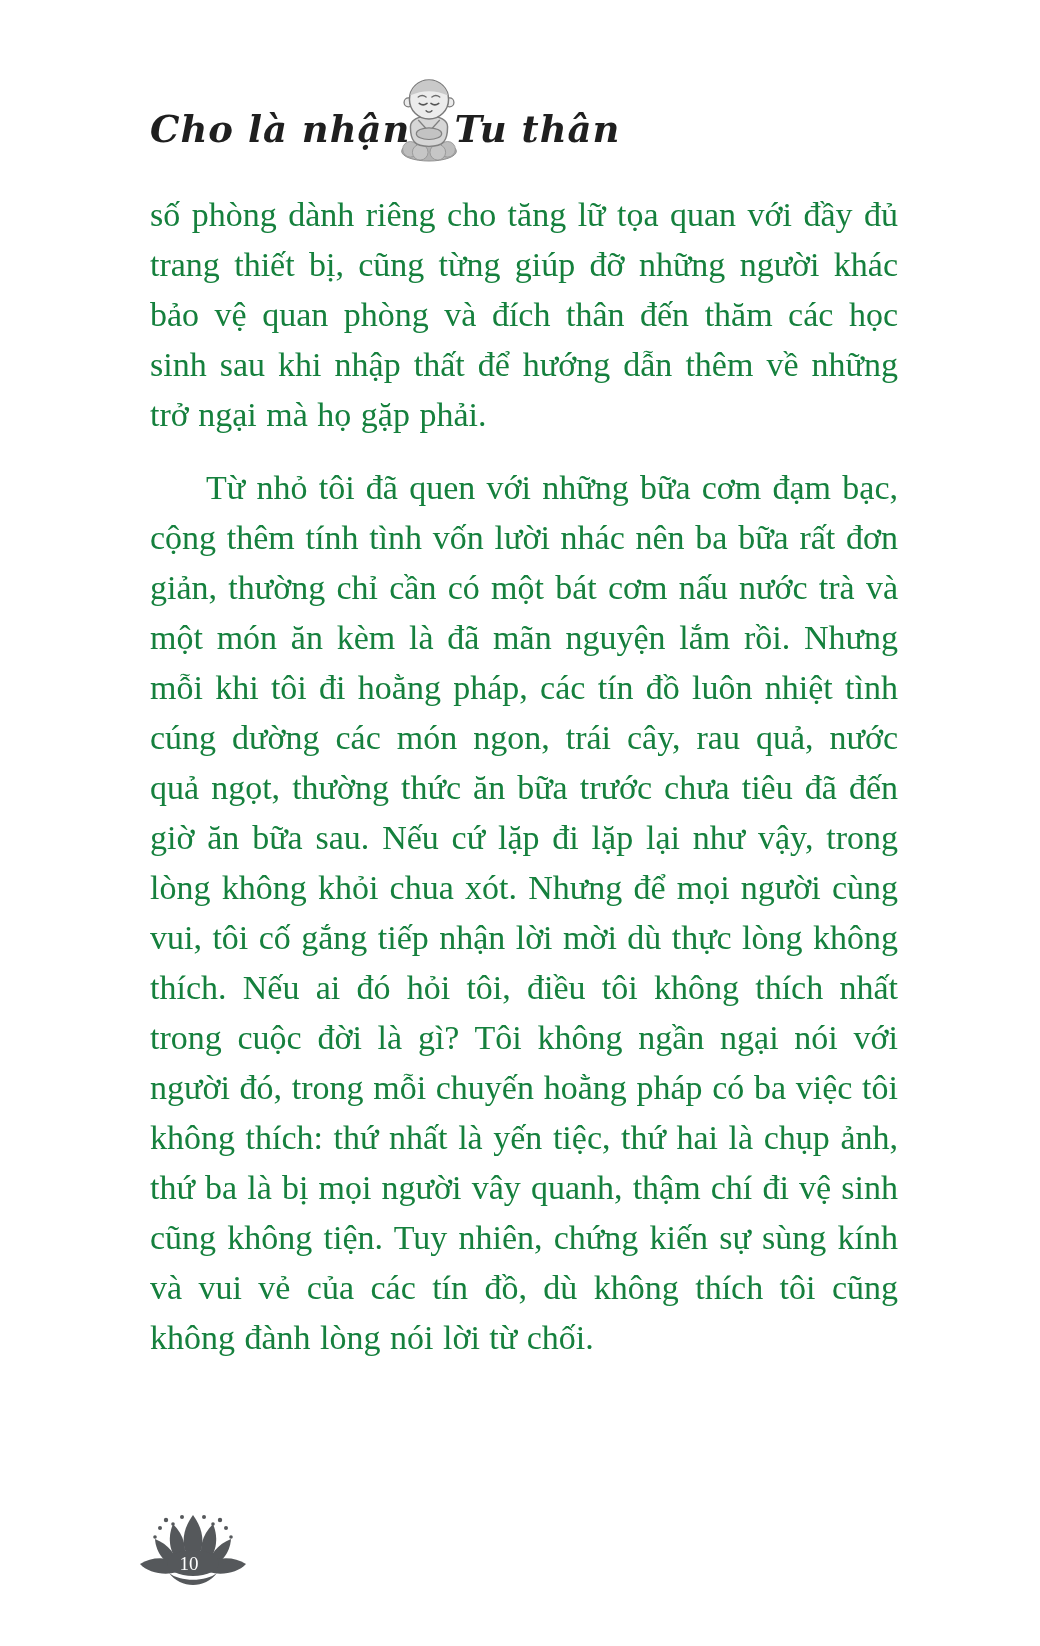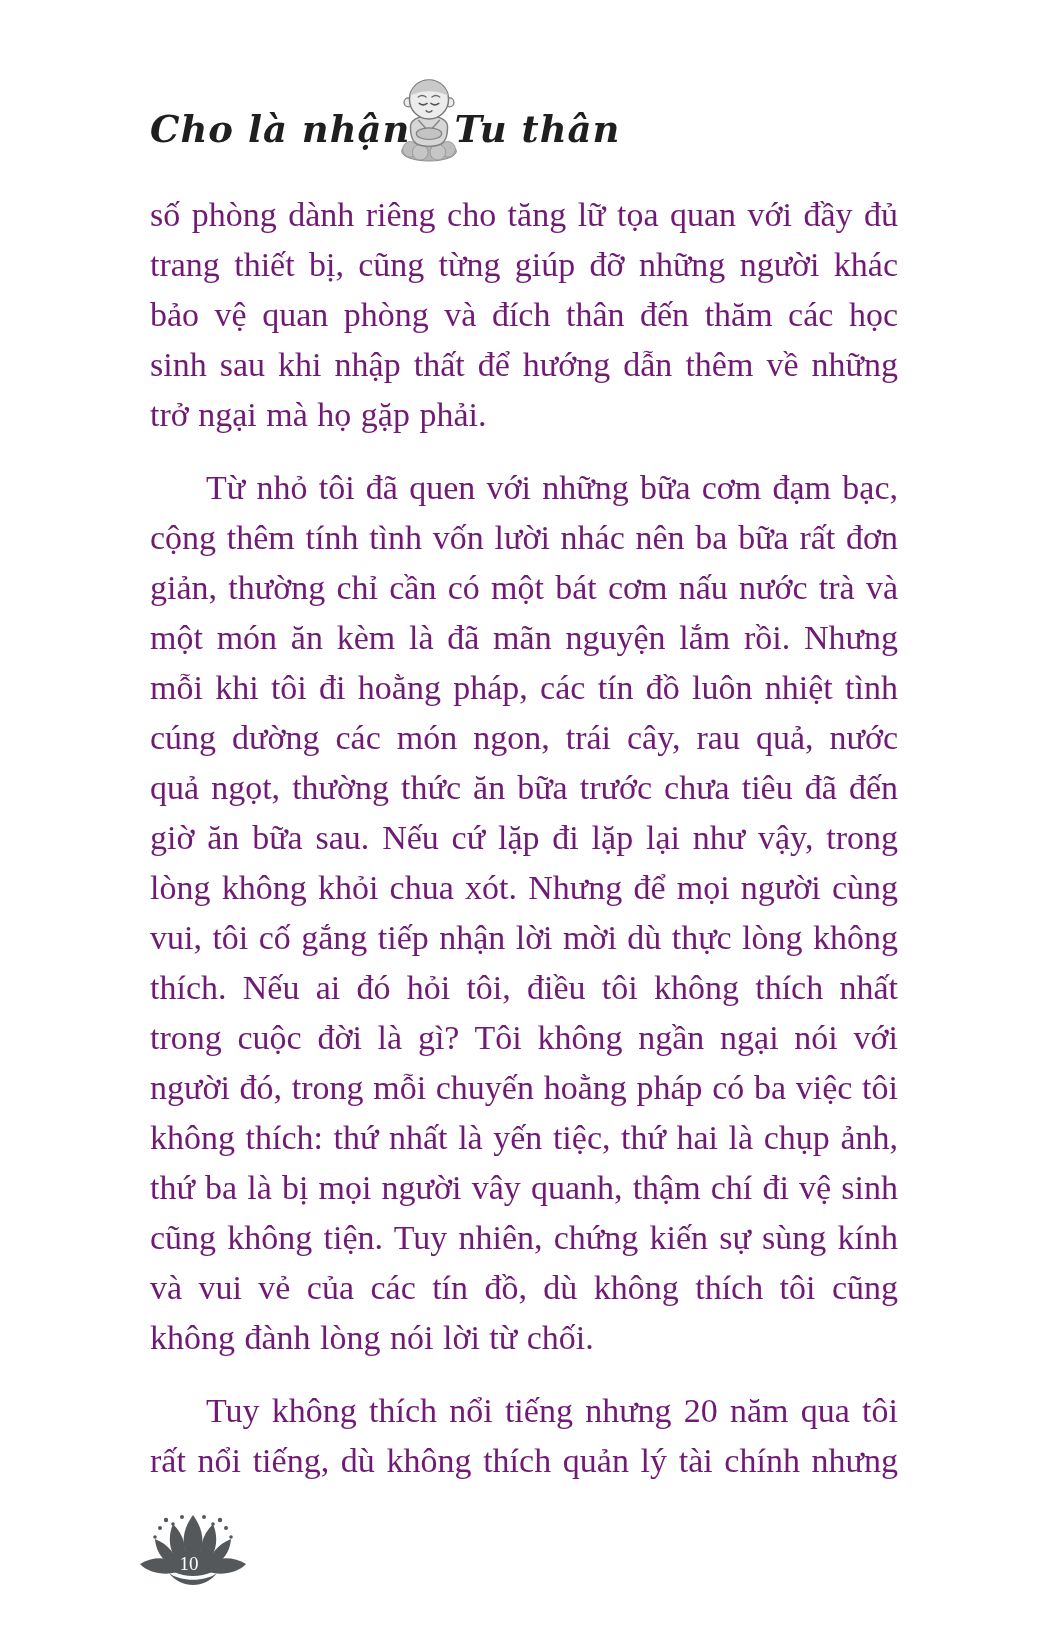--- a/index.html
+++ b/index.html
@@ -44,21 +44,21 @@
     position: absolute;
     left: 150px;
     top: 190px;
     width: 748px;
   }
   .para {
     margin: 0 0 23px 0;
     font-family: "Liberation Serif", serif;
     font-size: 34px;
     line-height: 50px;
-    color: #701a75;
+    color: #15803d;
     text-align: justify;
     word-spacing: 1px;
   }
   .para.indented { text-indent: 56px; }
   .para.p2 { }
   .para.last-line-full { text-align-last: justify; }
   
   .footer-lotus {
     position: absolute;
     left: 138px;
@@ -103,21 +103,20 @@
     <path d="M22 21.5 Q26 18.5 30 21.5" fill="none" stroke="#6a6a6a" stroke-width="1.4" stroke-linecap="round"></path>
     <path d="M36 21.5 Q40 18.5 44 21.5" fill="none" stroke="#6a6a6a" stroke-width="1.4" stroke-linecap="round"></path>
     <path d="M23 28 Q27 31 31 28" fill="none" stroke="#555555" stroke-width="1.6" stroke-linecap="round"></path>
     <path d="M35 28 Q39 31 43 28" fill="none" stroke="#555555" stroke-width="1.6" stroke-linecap="round"></path>
     <path d="M30 35.5 Q33 38.5 36 35.5" fill="none" stroke="#555555" stroke-width="1.4" stroke-linecap="round"></path>
   </svg>
 
   <main class="text-column">
     <p class="para">số phòng dành riêng cho tăng lữ tọa quan với đầy đủ trang thiết bị, cũng từng giúp đỡ những người khác bảo vệ quan phòng và đích thân đến thăm các học sinh sau khi nhập thất để hướng dẫn thêm về những trở ngại mà họ gặp phải.</p>
     <p class="para indented p2">Từ nhỏ tôi đã quen với những bữa cơm đạm bạc, cộng thêm tính tình vốn lười nhác nên ba bữa rất đơn giản, thường chỉ cần có một bát cơm nấu nước trà và một món ăn kèm là đã mãn nguyện lắm rồi. Nhưng mỗi khi tôi đi hoằng pháp, các tín đồ luôn nhiệt tình cúng dường các món ngon, trái cây, rau quả, nước quả ngọt, thường thức ăn bữa trước chưa tiêu đã đến giờ ăn bữa sau. Nếu cứ lặp đi lặp lại như vậy, trong lòng không khỏi chua xót. Nhưng để mọi người cùng vui, tôi cố gắng tiếp nhận lời mời dù thực lòng không thích. Nếu ai đó hỏi tôi, điều tôi không thích nhất trong cuộc đời là gì? Tôi không ngần ngại nói với người đó, trong mỗi chuyến hoằng pháp có ba việc tôi không thích: thứ nhất là yến tiệc, thứ hai là chụp ảnh, thứ ba là bị mọi người vây quanh, thậm chí đi vệ sinh cũng không tiện. Tuy nhiên, chứng kiến sự sùng kính và vui vẻ của các tín đồ, dù không thích tôi cũng không đành lòng nói lời từ chối.</p>
-    <p class="para indented last-line-full">Tuy không thích nổi tiếng nhưng 20 năm qua tôi rất nổi tiếng, dù không thích quản lý tài chính nhưng</p>
   </main>
 
   <div class="footer-lotus">
     <svg class="lotus-svg" viewBox="0 0 110 84" xmlns="http://www.w3.org/2000/svg" aria-hidden="true">
       <g fill="#55585b">
 
         <circle cx="28" cy="9" r="2.2"></circle>
         <circle cx="22" cy="17" r="2"></circle>
         <circle cx="17" cy="26" r="1.8"></circle>
         <circle cx="35" cy="13" r="1.8"></circle>

